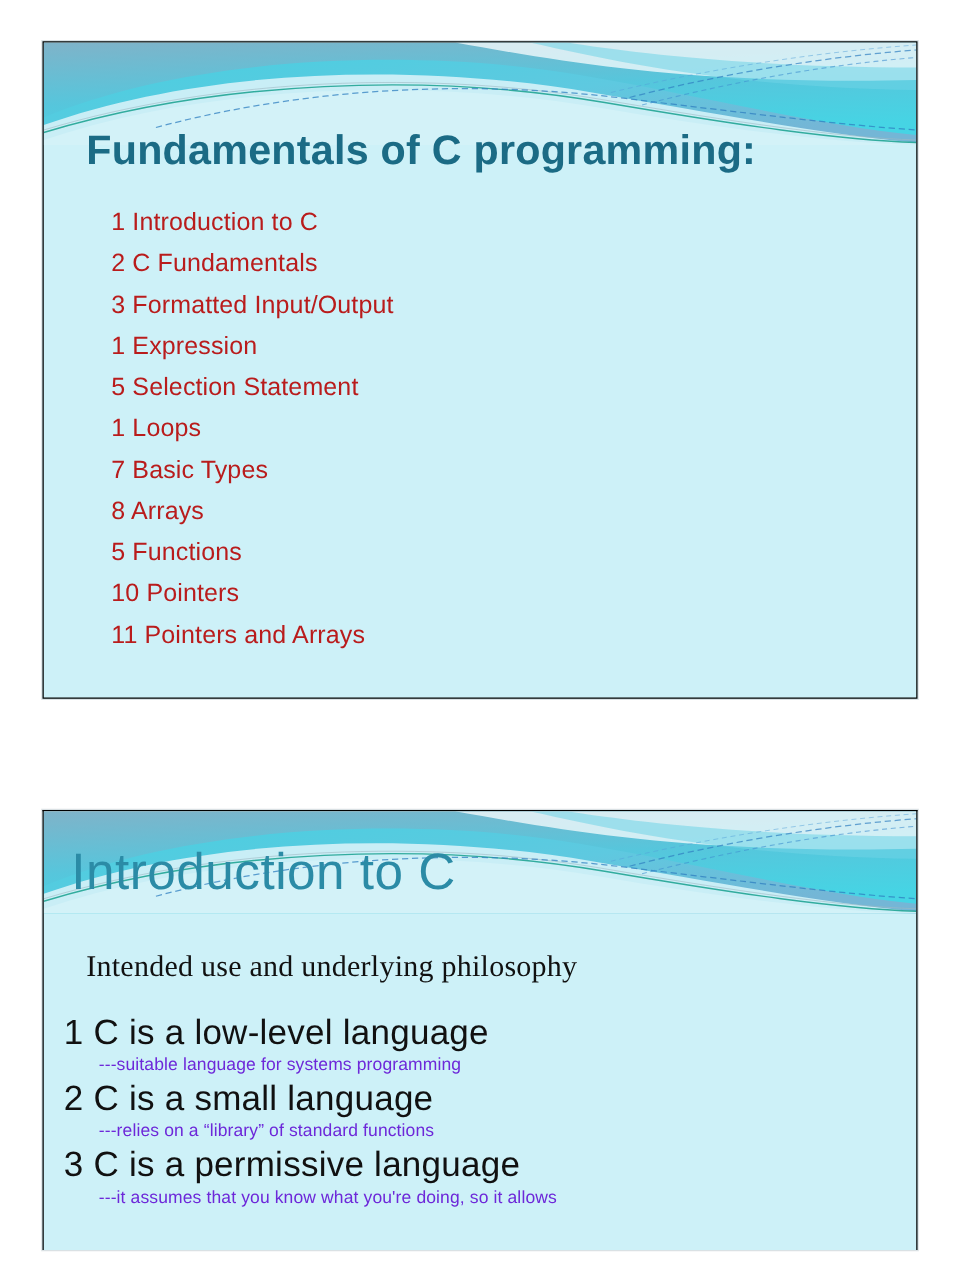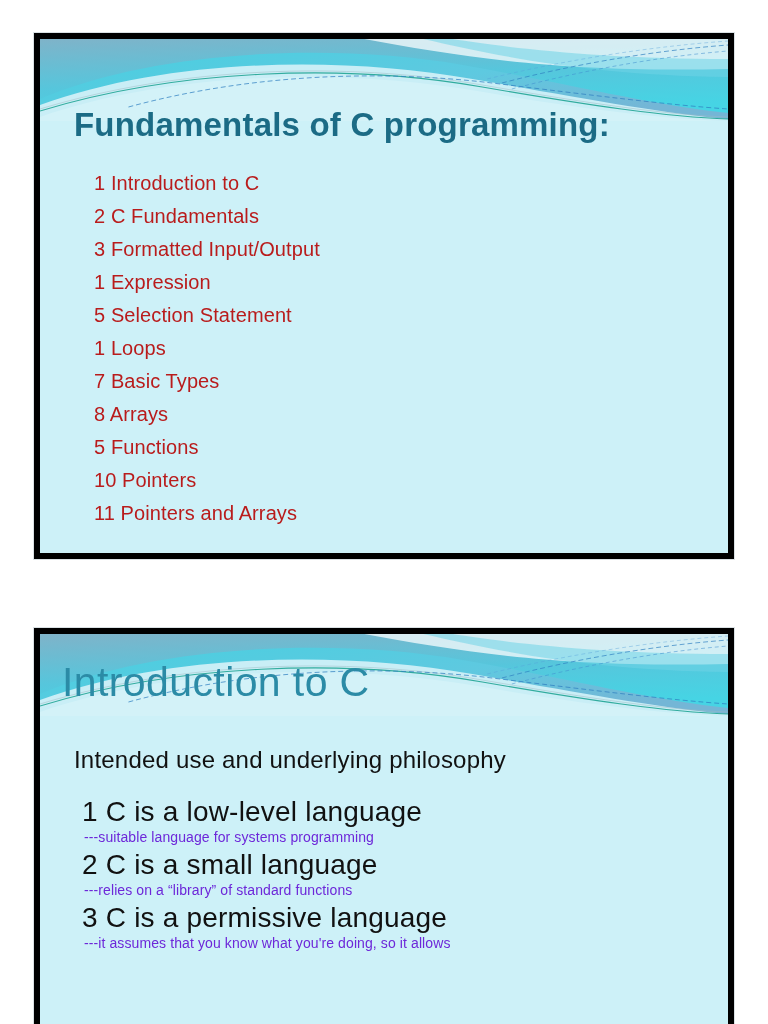--- a/index.html
+++ b/index.html
@@ -19,26 +19,26 @@
     height: 1024px;
     background: #ffffff;
   }
 
   
   .slide {
     position: absolute;
     left: 34px;
     width: 700px;
     background: #cdf1f8;
-    border: 6px solid #000000;
+    border: 1px solid #000000;
     box-shadow: 0 0 0 1px rgba(150,170,178,.35);
     overflow: hidden;
   }
   #slide-1 { top: 33px;  height: 526px; }
-  #slide-2 { top: 628px; height: 396px; border-bottom: none; }
+  #slide-2 { top: 648px; height: 352px; border-bottom: none; }
 
   
   .slide-header {
     position: absolute;
     left: 0; top: 0;
     width: 100%;
     height: 82px;
     overflow: hidden;
   }
   .slide-header svg { display: block; width: 100%; height: 100%; }
@@ -88,23 +88,24 @@
     left: 0;
     top: 112px;
     width: 100%;
   }
   .s2-lead {
     margin: 0 0 22px 34px;
     font-size: 24px;
     color: #111111;
     white-space: nowrap;
     letter-spacing: .2px;
+    font-family: Liberation Serif, serif;
   }
   .s2-point {
-    margin: 0 0 0 42px;
+    margin: 0 0 0 16px;
     font-size: 28px;
     color: #111111;
     white-space: nowrap;
     letter-spacing: .2px;
   }
   .s2-sub {
     margin: 1px 0 4px 44px;
     font-size: 14px;
     color: #6d28d9;
     white-space: nowrap;

